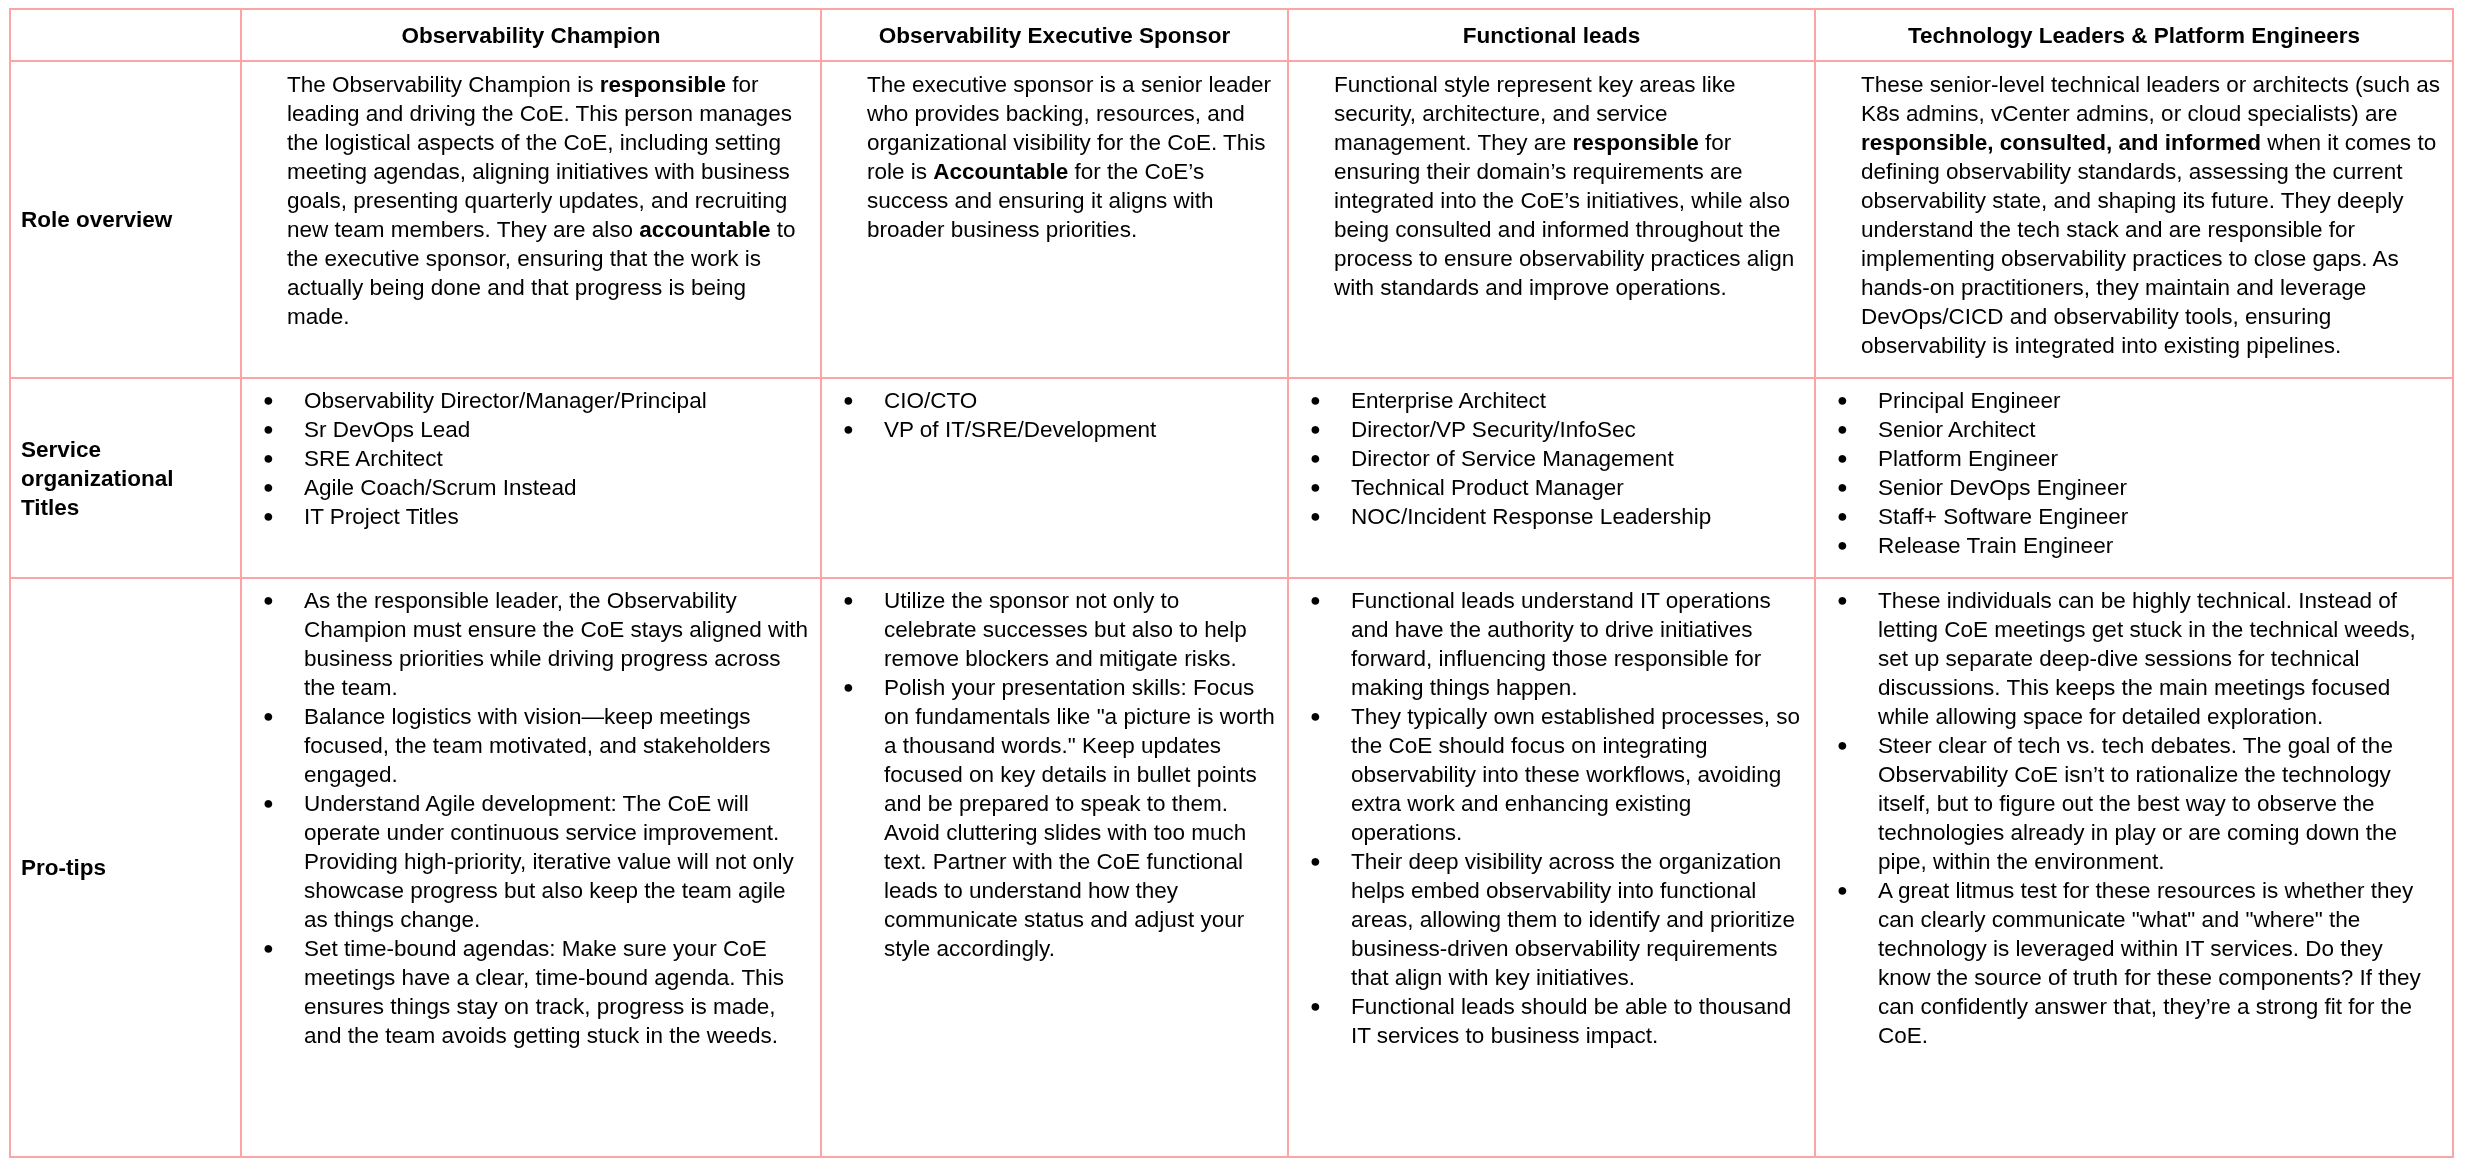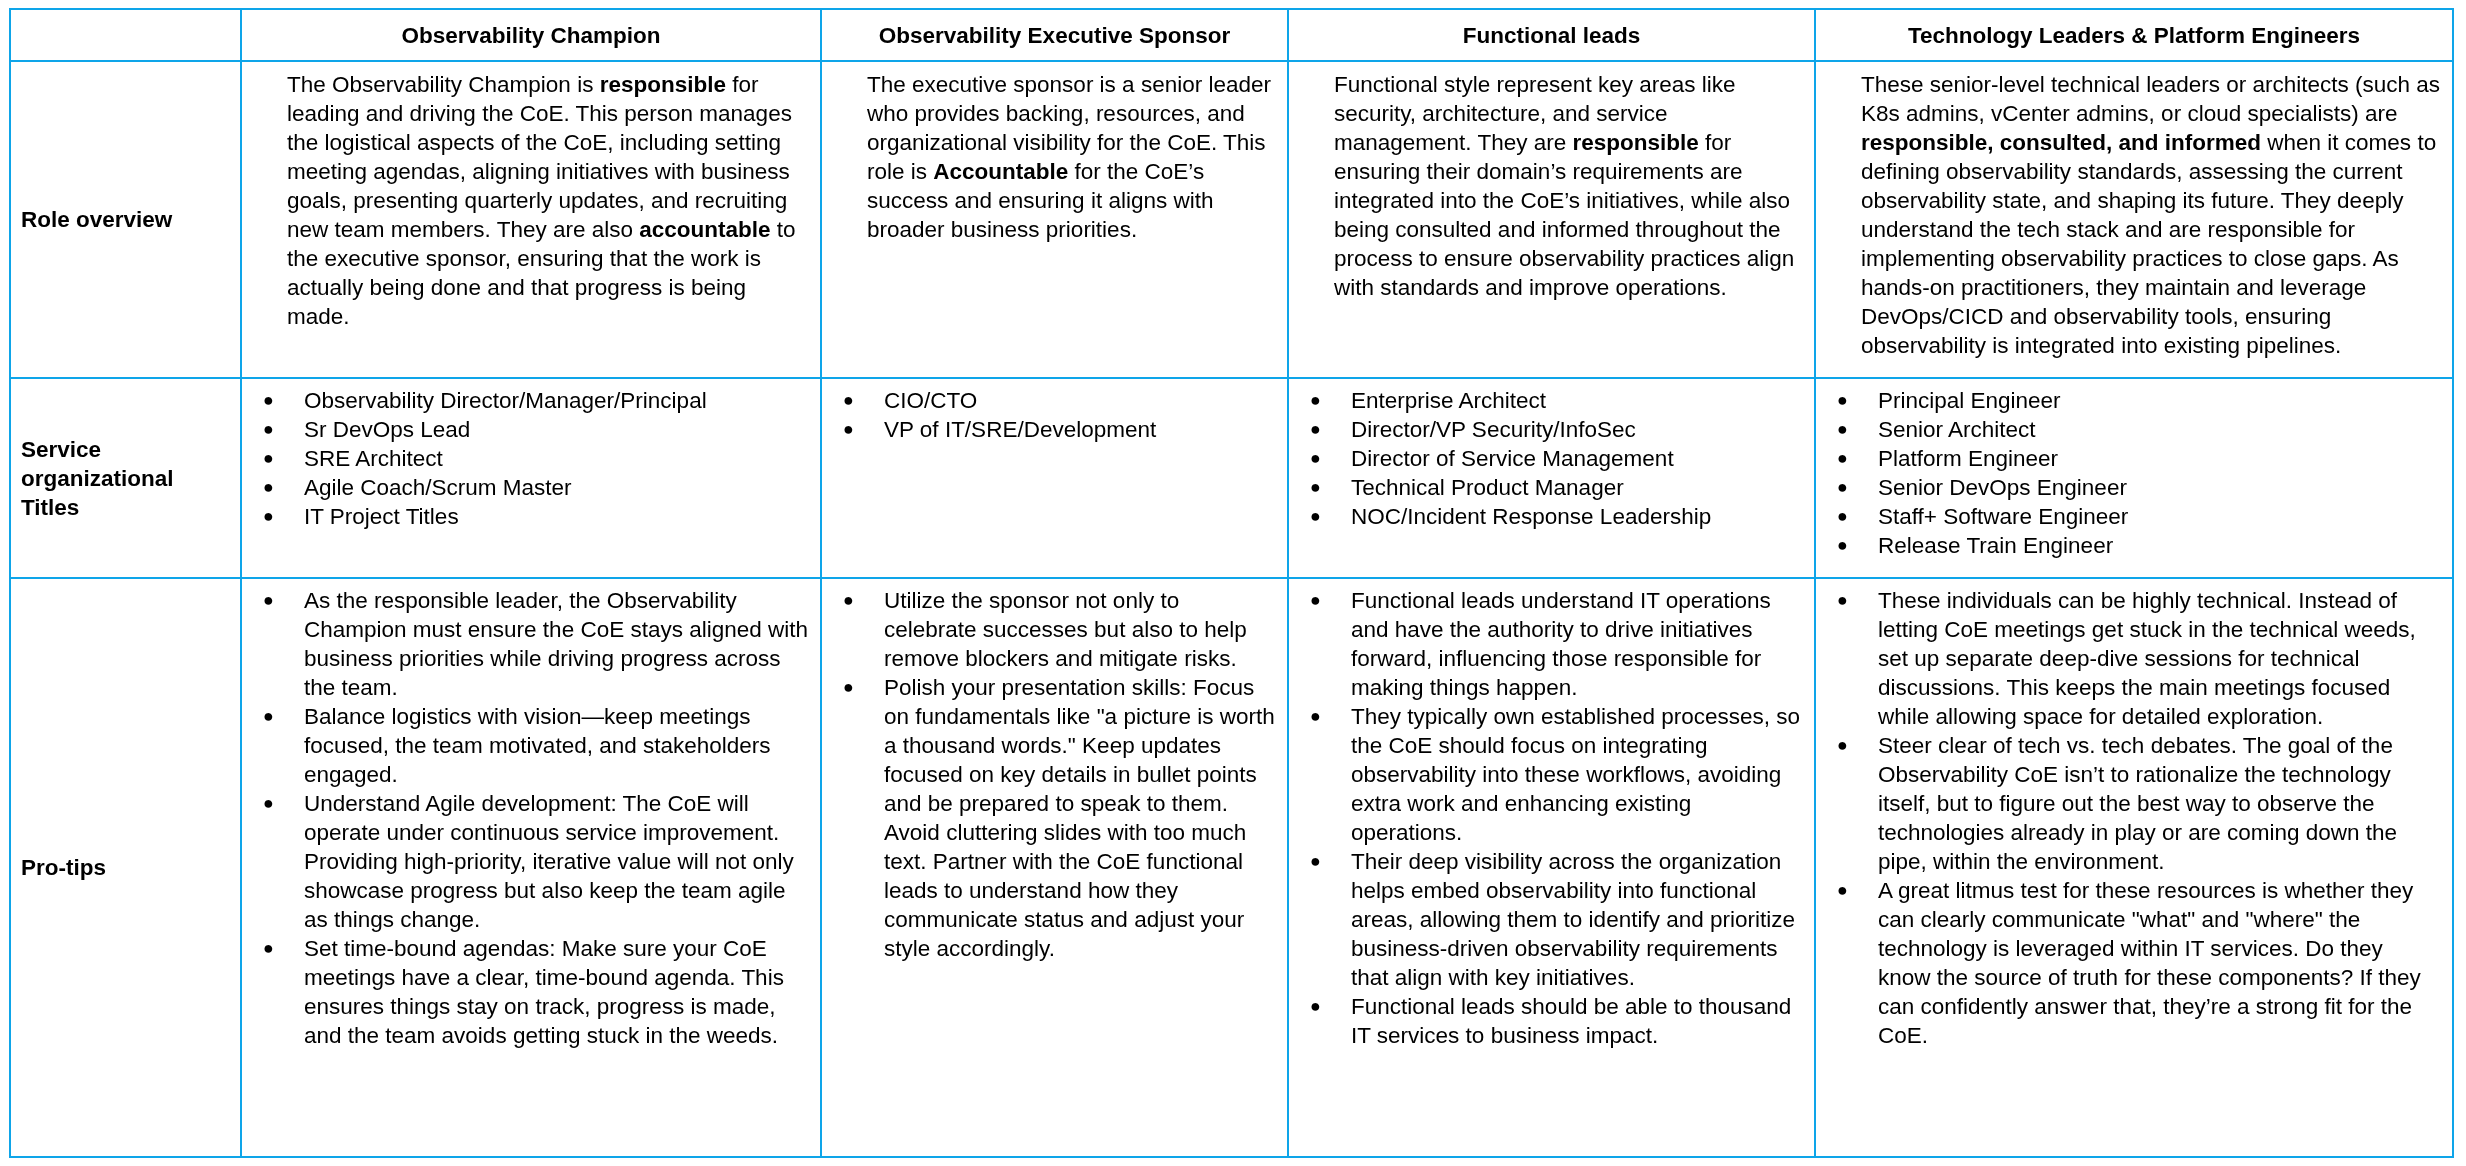--- a/index.html
+++ b/index.html
@@ -18,21 +18,21 @@
       position: absolute;
       left: 9px;
       top: 8px;
       border-collapse: collapse;
       table-layout: fixed;
       width: 2443px;
       font-size: 22.5px;
       line-height: 29px;
     }
     table.roles td, table.roles th {
-      border: 2px solid #0ea5e9;
+      border: 2px solid #fca5a5;
       vertical-align: top;
       padding: 6px 12px 6px 12px;
       word-wrap: break-word;
     }
     table.roles thead th {
       height: 42px;
       font-weight: bold;
       text-align: center;
       vertical-align: middle;
       padding: 4px 10px;
@@ -101,21 +101,21 @@
       <td><span>Functional style represent key areas like security, architecture, and service management. They are </span><b>responsible</b><span> for ensuring their domain’s requirements are integrated into the CoE’s initiatives, while also being consulted and informed throughout the process to ensure observability practices align with standards and improve operations.</span></td>
       <td><span>These senior-level technical leaders or architects (such as K8s admins, vCenter admins, or cloud specialists) are </span><b>responsible, consulted, and informed</b><span> when it comes to defining observability standards, assessing the current observability state, and shaping its future. They deeply understand the tech stack and are responsible for implementing observability practices to close gaps. As hands-on practitioners, they maintain and leverage DevOps/CICD and observability tools, ensuring observability is integrated into existing pipelines.</span></td>
     </tr>
     <tr class="r-titles">
       <th class="row-head">Service organizational Titles</th>
       <td>
           <ul class="bullets">
             <li><span class="bullet">●</span><span>Observability Director/Manager/Principal</span></li>
             <li><span class="bullet">●</span><span>Sr DevOps Lead</span></li>
             <li><span class="bullet">●</span><span>SRE Architect</span></li>
-            <li><span class="bullet">●</span><span>Agile Coach/Scrum Master</span></li>
+            <li><span class="bullet">●</span><span>Agile Coach/Scrum Instead</span></li>
             <li><span class="bullet">●</span><span>IT Project Titles</span></li>
           </ul>
         </td>
       <td>
           <ul class="bullets">
             <li><span class="bullet">●</span><span>CIO/CTO</span></li>
             <li><span class="bullet">●</span><span>VP of IT/SRE/Development</span></li>
           </ul>
         </td>
       <td>

